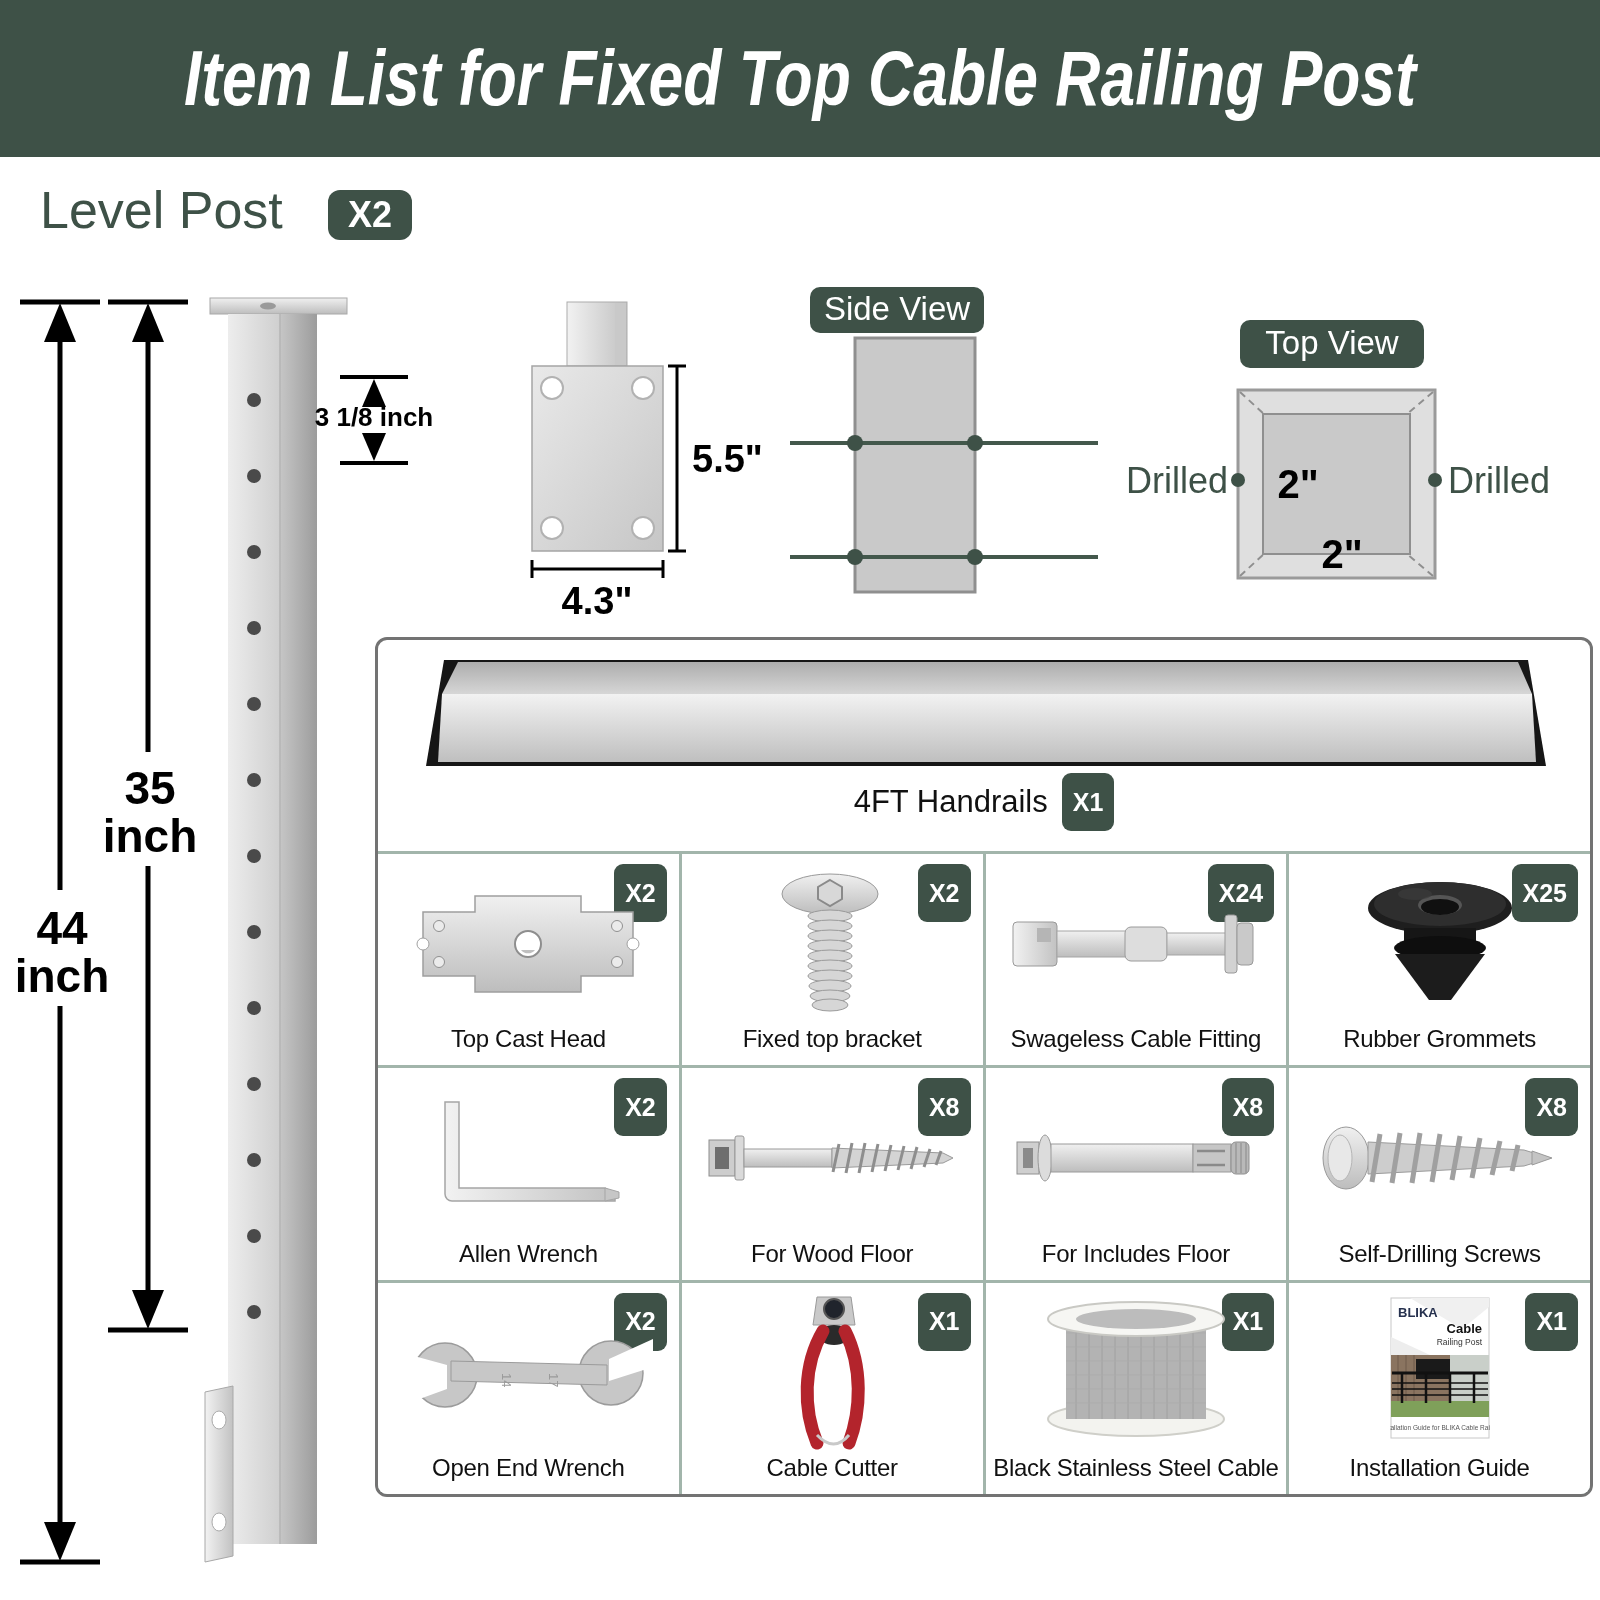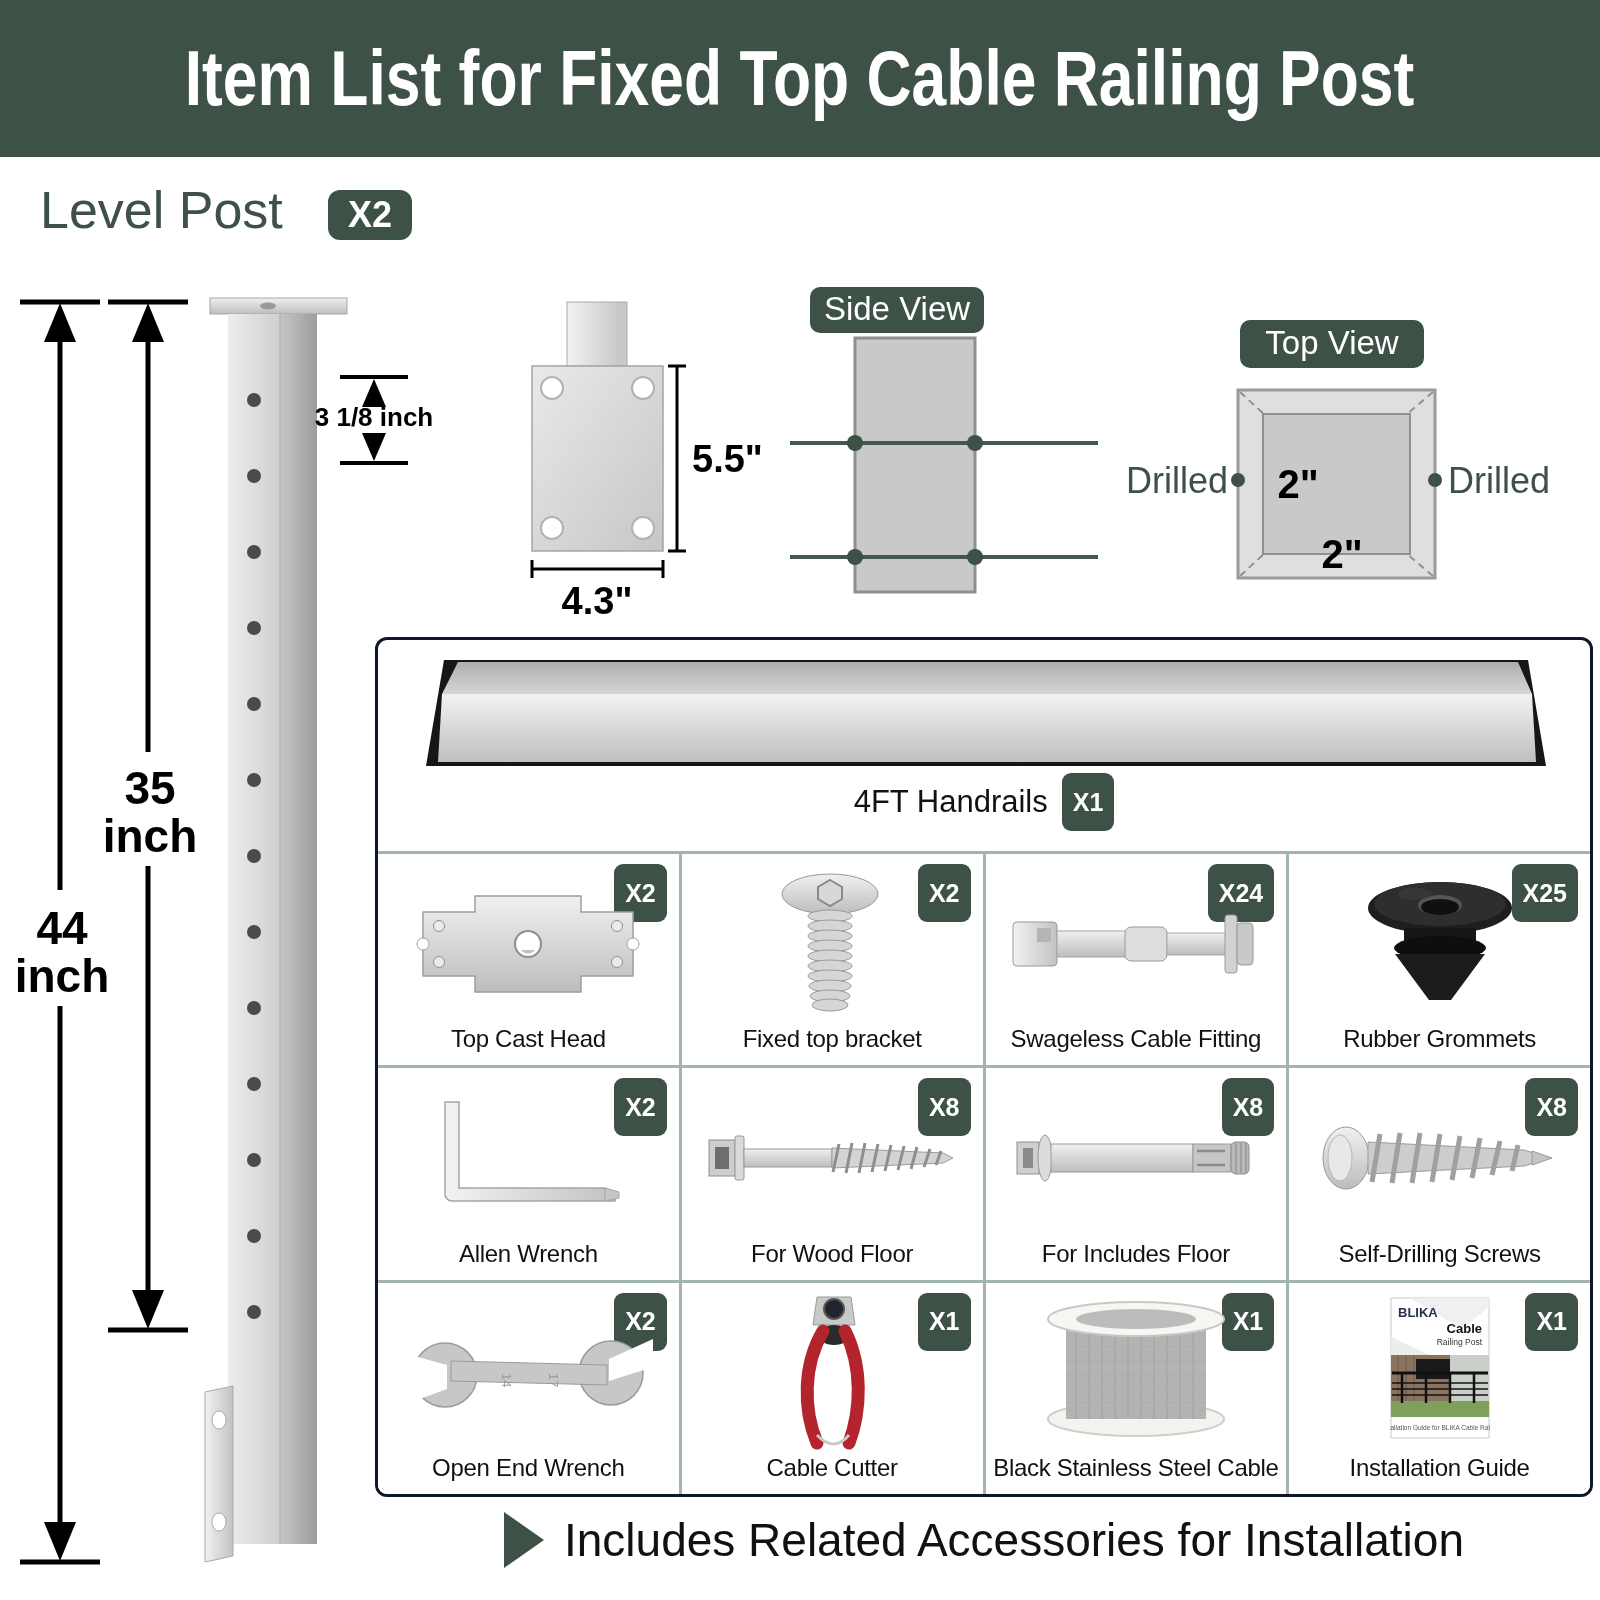--- a/index.html
+++ b/index.html
@@ -2,36 +2,36 @@
 <html><head>
 <meta charset="utf-8">
 <style>
   html,body{margin:0;padding:0;background:#fff;}
   .page{position:relative;width:1600px;height:1600px;background:#fff;overflow:hidden;
         font-family:"Liberation Sans","DejaVu Sans",sans-serif;color:#111;}
   .abs{position:absolute;}
 
   
   .header{left:0;top:0;width:1600px;height:157px;background:#3E5147;
-          display:flex;align-items:center;justify-content:center;}
+          display:flex;align-items:center;justify-content:center;font-style:italic;}
   .header .title{color:#fff;font-size:78px;font-weight:700;white-space:nowrap;
                  transform:scaleX(0.80);transform-origin:center;}
 
   
   .level-post-label{left:40px;top:180px;font-size:52px;font-weight:400;color:#3E5147;white-space:nowrap;}
   .badge-lg{left:328px;top:190px;width:84px;height:50px;background:#3E5147;color:#fff;
             border-radius:12px;font-size:36px;font-weight:700;
             display:flex;align-items:center;justify-content:center;}
   .banner{left:520px;top:182px;width:944px;height:60px;background:#DBDBDB;border-radius:14px;
           display:flex;align-items:center;justify-content:center;}
   .banner span{font-size:44px;font-weight:700;color:#111;}
 
   
   .panel{left:375px;top:637px;width:1218px;height:860px;background:#fff;
-         border:3px solid #0f172a;border-radius:12px;box-sizing:border-box;overflow:hidden;}
+         border:3px solid #737373;border-radius:12px;box-sizing:border-box;overflow:hidden;}
   .handrail-caption{position:absolute;left:0;top:142px;width:1212px;height:40px;
          display:flex;align-items:center;justify-content:center;gap:14px;}
   .handrail-caption .cap-text{font-size:31px;color:#111;}
   .badge-sm{display:inline-flex;align-items:center;justify-content:center;
             min-width:30px;height:34px;padding:12px 11px;background:#3E5147;color:#fff;
             border-radius:9px;font-size:25px;font-weight:700;line-height:1;}
   .grid{position:absolute;left:0;top:211px;width:1212px;height:643px;
         display:grid;grid-template-columns:repeat(4,1fr);grid-template-rows:repeat(3,1fr);
         gap:3px;background:#A2B5AB;padding-top:3px;box-sizing:border-box;}
   .cell{position:relative;background:#fff;}
@@ -460,18 +460,14 @@
             </g>
           </g>
           <text x="50" y="133" text-anchor="middle" font-size="6.5" fill="#555">Installation Guide for BLIKA Cable Railing</text>
         </svg>
         <div class="cell-label">Installation Guide</div>
       </div>
 
     </div>
   </div>
 
-  <div class="abs footer">
-    <div class="tri"></div>
-    <div class="note">Includes Related Accessories for Installation</div>
-  </div>
 
 </div>
 
 </body></html>

